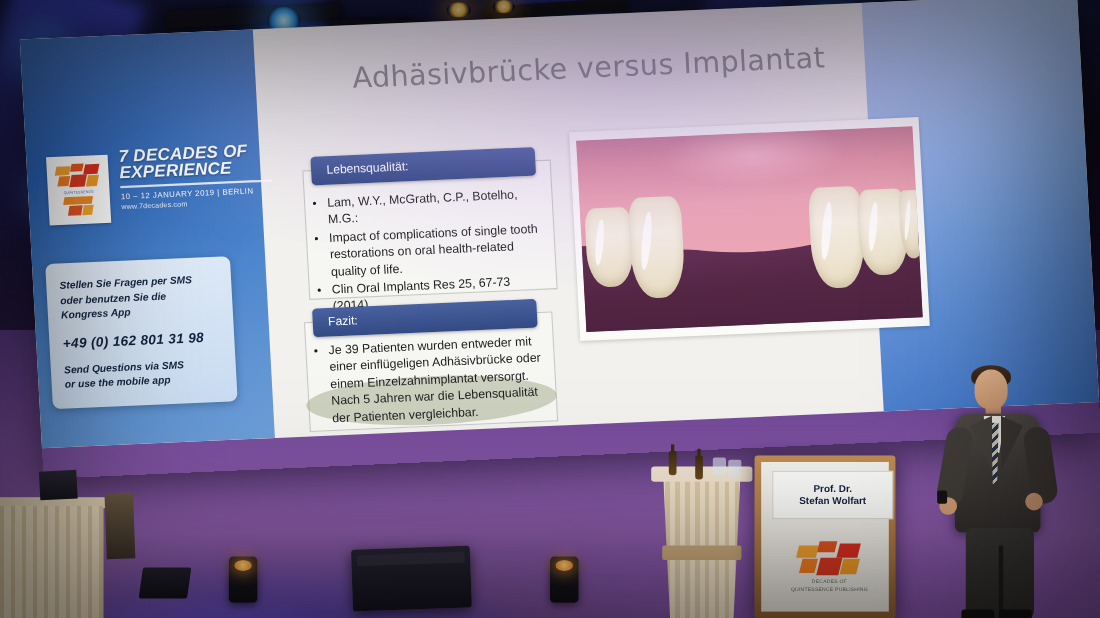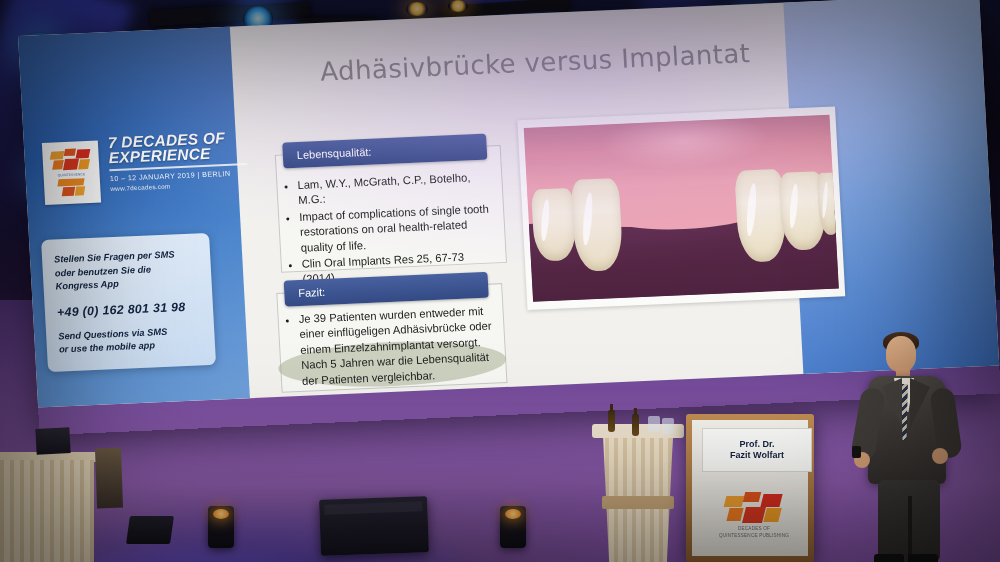--- a/index.html
+++ b/index.html
@@ -326,21 +326,21 @@
     <div class="bottle" style="left:16px;top:-14px;"></div>
     <div class="bottle" style="left:40px;top:-10px;"></div>
     <div class="glass" style="left:56px;top:-8px;"></div>
     <div class="glass" style="left:70px;top:-6px;"></div>
   </div>
 
   <div class="lectern">
     <div class="lectern-face">
       <div class="nameplate">
         <div>Prof. Dr.</div>
-        <div>Fazit Wolfart</div>
+        <div>Stefan Wolfart</div>
       </div>
       <div class="lect-logo">
         <div class="q7" style="width:58px;height:32px;">
           <i style="left:0;top:4px;width:18px;height:11px;background:#f0a030;transform:skewX(-14deg);"></i>
           <i style="left:19px;top:0px;width:16px;height:10px;background:#e2541f;transform:skewX(-14deg);"></i>
           <i style="left:37px;top:2px;width:19px;height:13px;background:#d92d1e;transform:skewX(-14deg);"></i>
           <i style="left:3px;top:16px;width:14px;height:13px;background:#ef7c20;transform:skewX(-14deg);"></i>
           <i style="left:19px;top:15px;width:20px;height:16px;background:#d9371f;transform:skewX(-14deg);"></i>
           <i style="left:40px;top:16px;width:15px;height:14px;background:#ee9b24;transform:skewX(-14deg);"></i>
         </div>

